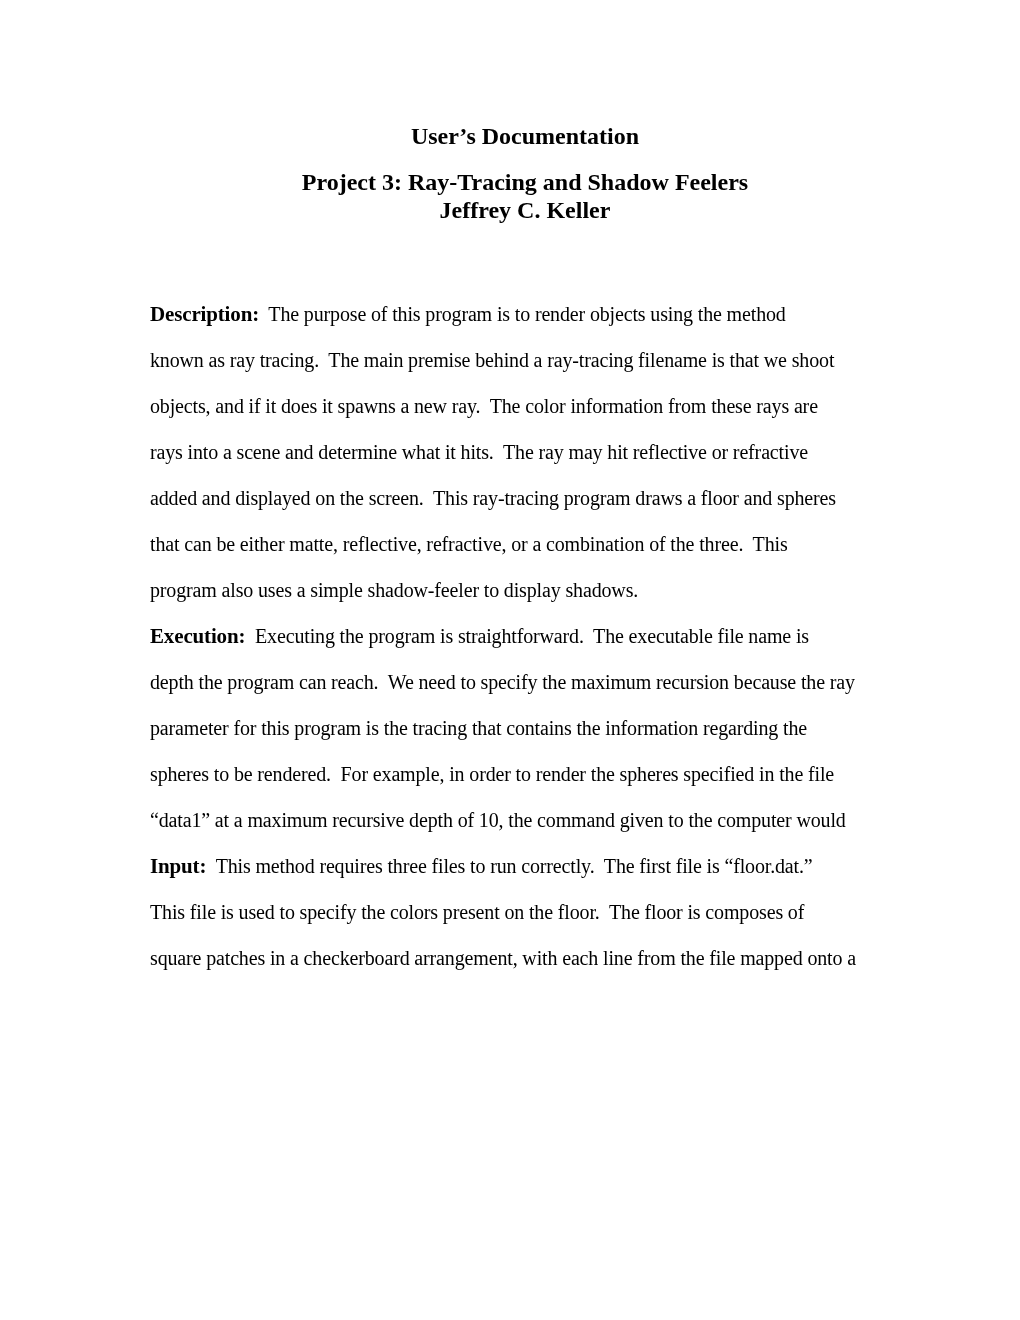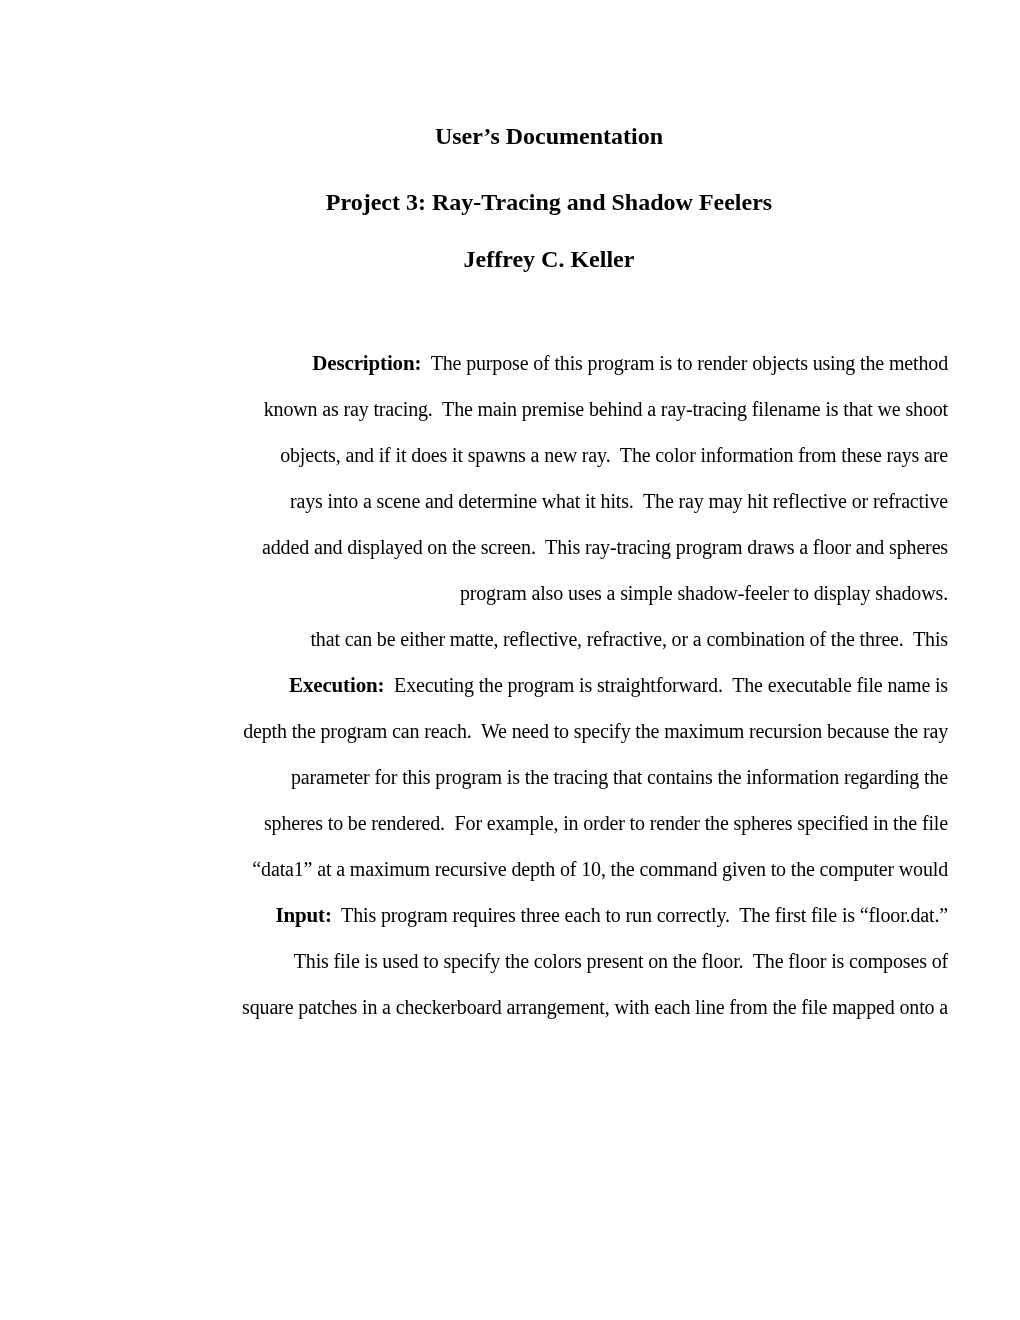--- a/index.html
+++ b/index.html
@@ -10,38 +10,37 @@
   .page {
     position: relative;
     width: 1020px;
     height: 1320px;
     background: #ffffff;
     color: #000000;
     font-family: "Liberation Serif", "DejaVu Serif", serif;
     overflow: hidden;
   }
   .content {
-    padding: 122px 72px 0 150px;
+    padding: 122px 120px 0 150px;
   }
   .title-block {
     text-align: center;
   }
   .title-line {
     font-size: 24px;
     line-height: 28px;
     font-weight: bold;
     white-space: pre;
   }
-  .subtitle { margin-top: 38px; }
-  .author   { margin-top: 29px; }
+  .subtitle { margin-top: 18px; }
+  .author   { }
   .body-text {
     margin-top: 67px;
     font-size: 20px;
     letter-spacing: -0.15px;
-    text-align: right;
   }
   .line {
     line-height: 46px;
     white-space: pre;
   }
   .run-in-head {
     font-weight: bold;
     font-size: 21px;
   }
 </style>
@@ -58,33 +57,33 @@
     </div>
 
     <div class="body-text">
 
       <div>
         <div class="line"><span class="run-in-head">Description:</span><span>  The purpose of this program is to render objects using the method</span></div>
         <div class="line">known as ray tracing.  The main premise behind a ray-tracing filename is that we shoot</div>
         <div class="line">objects, and if it does it spawns a new ray.  The color information from these rays are</div>
         <div class="line">rays into a scene and determine what it hits.  The ray may hit reflective or refractive</div>
         <div class="line">added and displayed on the screen.  This ray-tracing program draws a floor and spheres</div>
+        <div class="line">that can be either matte, reflective, refractive, or a combination of the three.  This</div>
         <div class="line">program also uses a simple shadow-feeler to display shadows.</div>
-        <div class="line">that can be either matte, reflective, refractive, or a combination of the three.  This</div>
       </div>
 
       <div>
         <div class="line"><span class="run-in-head">Execution:</span><span>  Executing the program is straightforward.  The executable file name is</span></div>
         <div class="line">depth the program can reach.  We need to specify the maximum recursion because the ray</div>
         <div class="line">parameter for this program is the tracing that contains the information regarding the</div>
         <div class="line">spheres to be rendered.  For example, in order to render the spheres specified in the file</div>
         <div class="line">“data1” at a maximum recursive depth of 10, the command given to the computer would</div>
       </div>
 
       <div>
-        <div class="line"><span class="run-in-head">Input:</span><span>  This program requires three each to run correctly.  The first file is “floor.dat.”</span></div>
+        <div class="line"><span class="run-in-head">Input:</span><span>  This method requires three files to run correctly.  The first file is “floor.dat.”</span></div>
         <div class="line">This file is used to specify the colors present on the floor.  The floor is composes of</div>
         <div class="line">square patches in a checkerboard arrangement, with each line from the file mapped onto a</div>
       </div>
 
     </div>
   </div>
 </div>
 
 </body></html>

